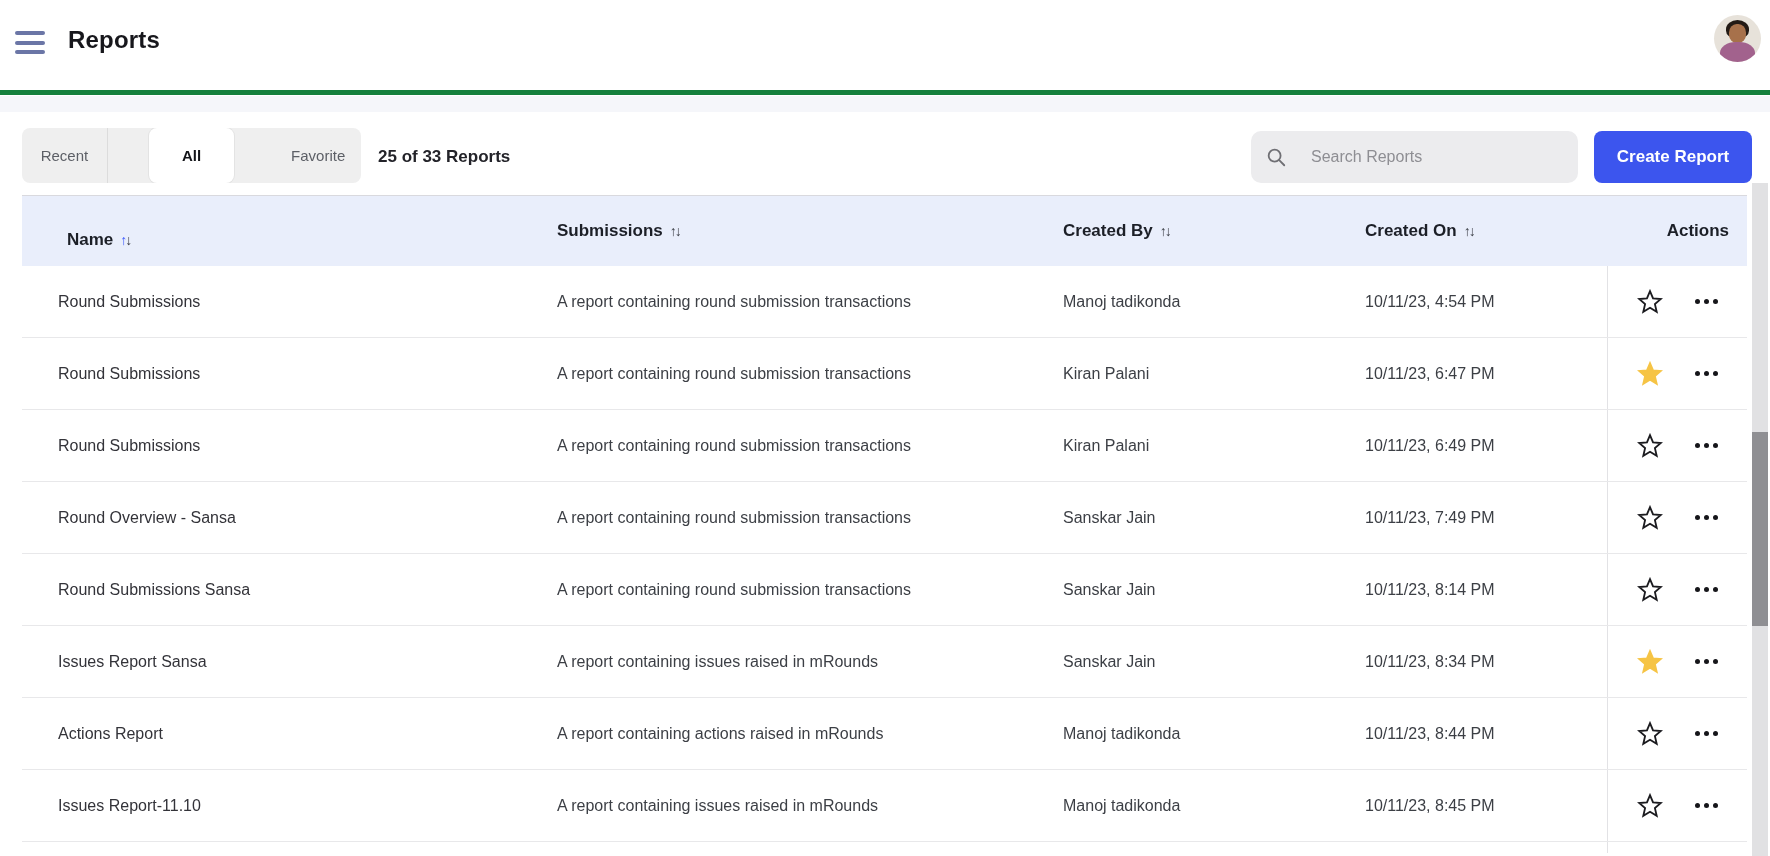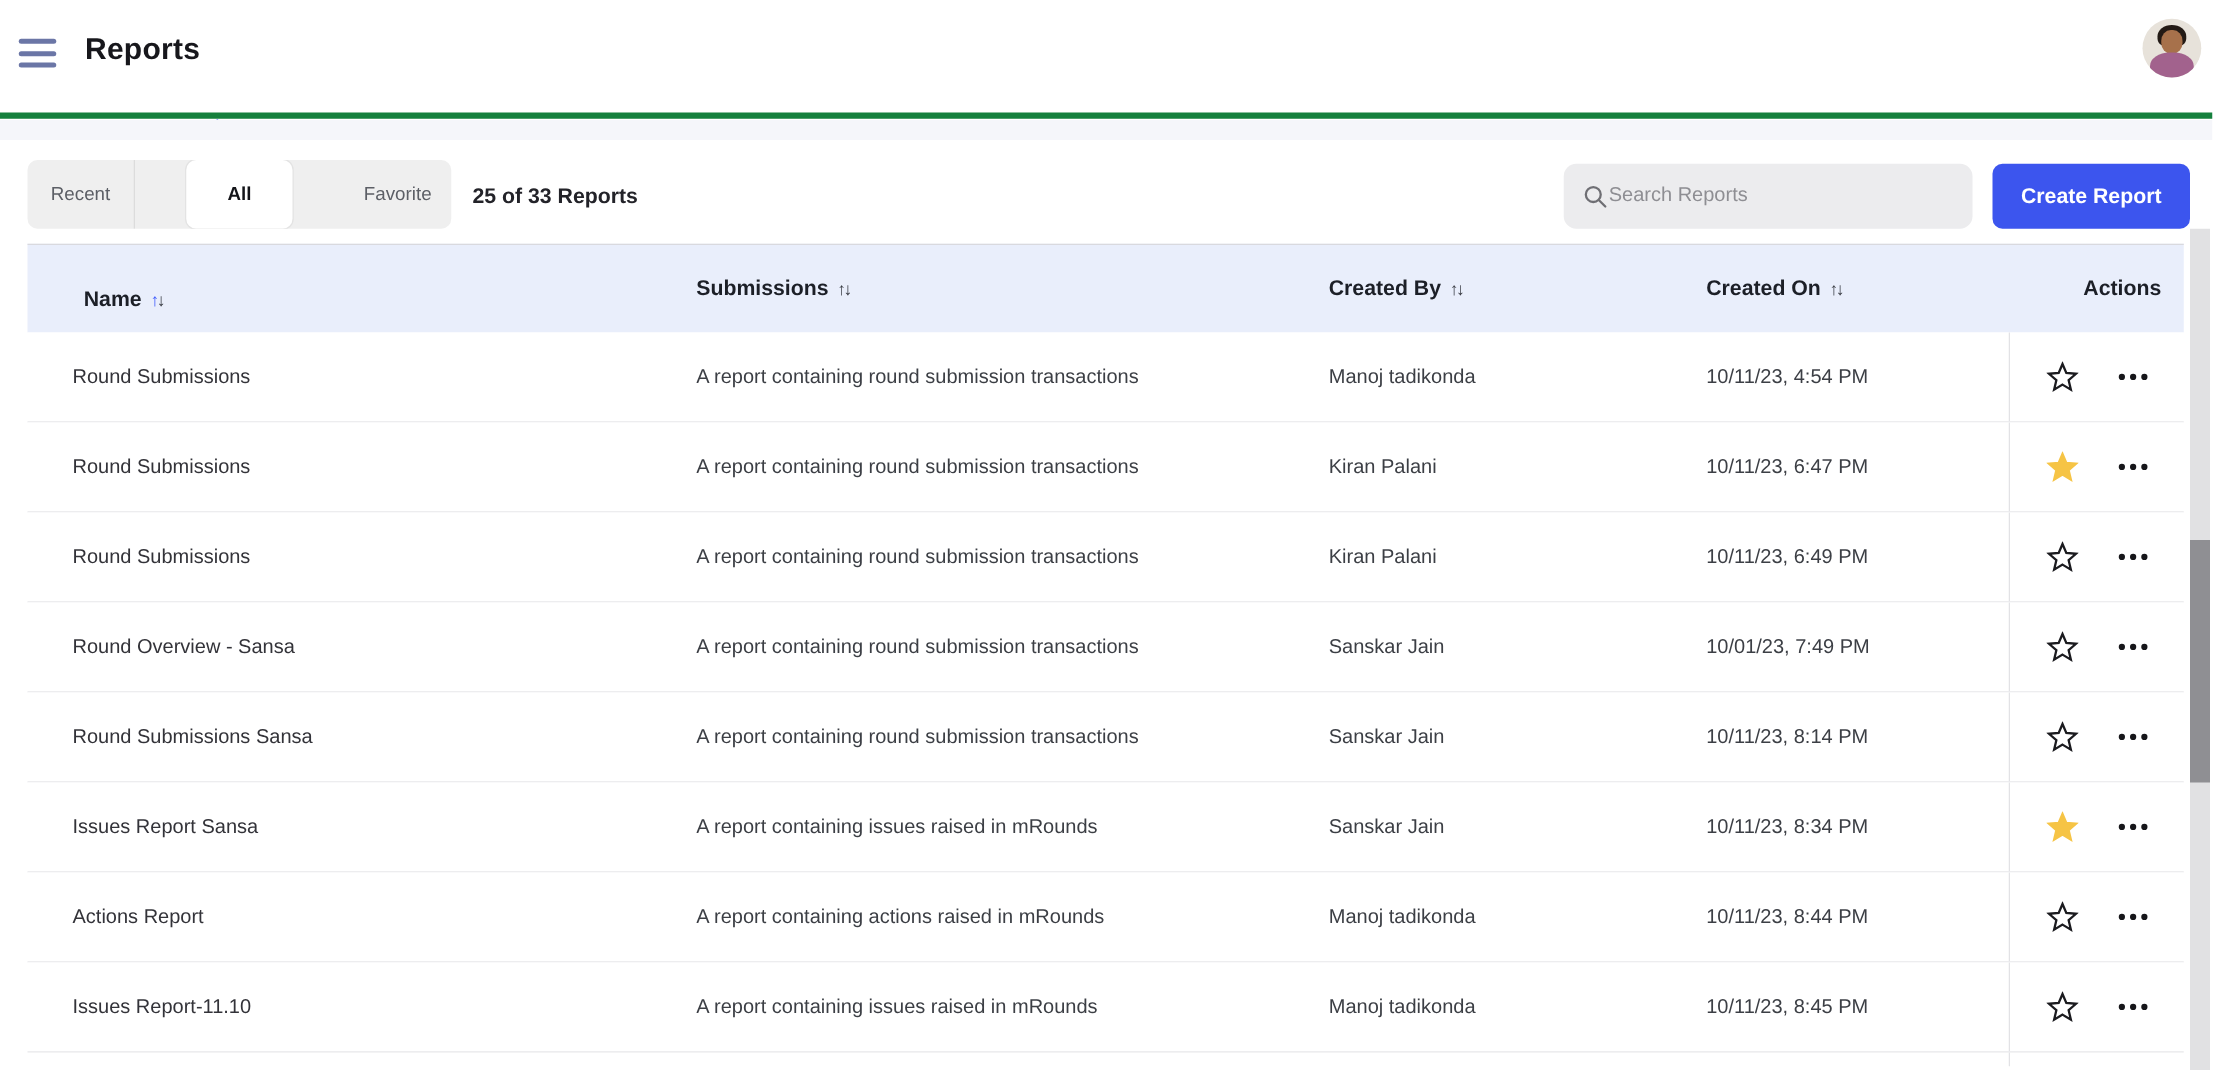--- a/index.html
+++ b/index.html
@@ -53,21 +53,21 @@
     font-size:15px; color:#5c5f66; cursor:pointer; border-right:1px solid #dcdcdc;
   }
   .tab:last-child { border-right:none; }
   .tab.selected { background:#ffffff; color:#131419; font-weight:700; border-radius:8px; border-right:none; box-shadow:0 0 0 1px #e3e3e3; }
   .result-count {
     position:absolute; left:378px; top:128px; height:58px; display:flex; align-items:center;
     font-size:17px; font-weight:700; color:#232329;
   }
   .search-box {
     position:absolute; left:1251px; top:131px; width:327px; height:52px;
-    background:#ececee; border-radius:10px; display:flex; align-items:center; padding:16px 14px; gap:0;
+    background:#ececee; border-radius:10px; display:flex; align-items:center; padding:16px 14px; gap:24px;
   }
   .search-box svg { flex:0 0 auto; }
   .search-box input {
     border:none; outline:none; background:transparent; width:100%;
     font-size:16px; font-family:"Liberation Sans", sans-serif; color:#333;
   }
   .search-box input::placeholder { color:#8e8e93; }
   .create-btn {
     position:absolute; left:1594px; top:131px; width:158px; height:52px;
     background:#3c55ee; color:#ffffff; font-size:17px; font-weight:700;
@@ -247,21 +247,21 @@
             <i></i>
             <i></i>
           </span>
     </div>
   </div>
 
   <div class="trow">
     <div class="cell name">Round Overview - Sansa</div>
     <div class="cell desc">A report containing round submission transactions</div>
     <div class="cell by">Sanskar Jain</div>
-    <div class="cell on">10/01/23, 7:49 PM</div>
+    <div class="cell on">10/11/23, 7:49 PM</div>
     <div class="cell actions">
       <span class="star-btn">
         <svg width="26" height="26" viewBox="0 0 24 24">
           <path d="M12 17.27L18.18 21l-1.64-7.03L22 9.24l-7.19-.61L12 2 9.19 8.63 2 9.24l5.46 4.73L5.82 21z"></path>
         </svg>
       </span>
       <span class="dots-btn">
             <i></i>
             <i></i>
             <i></i>

